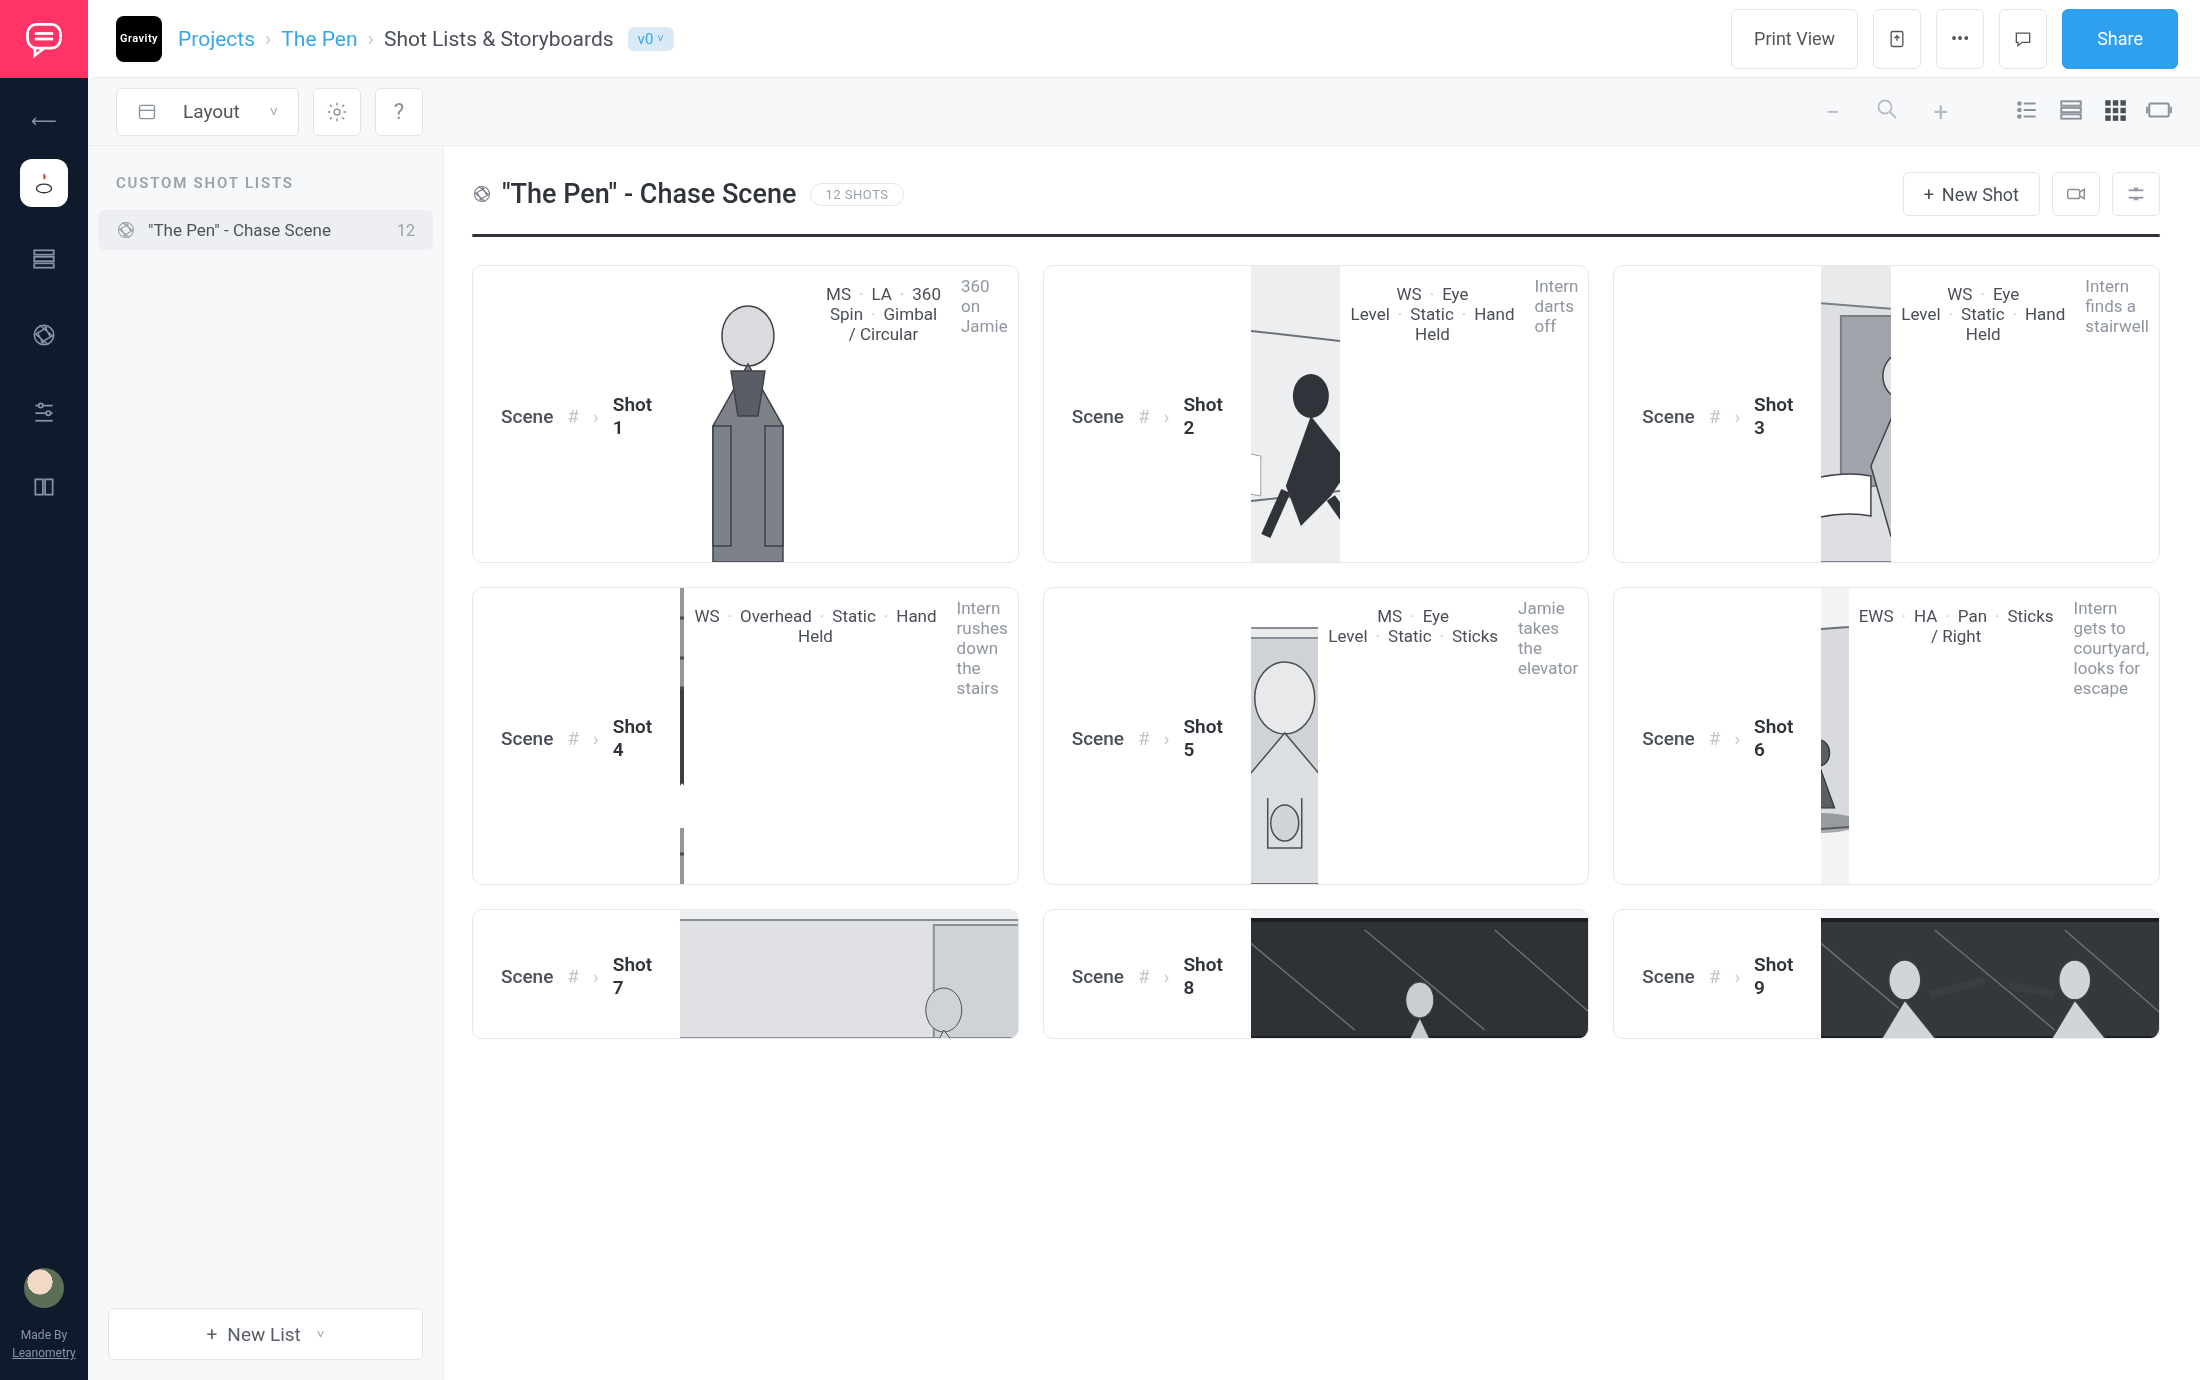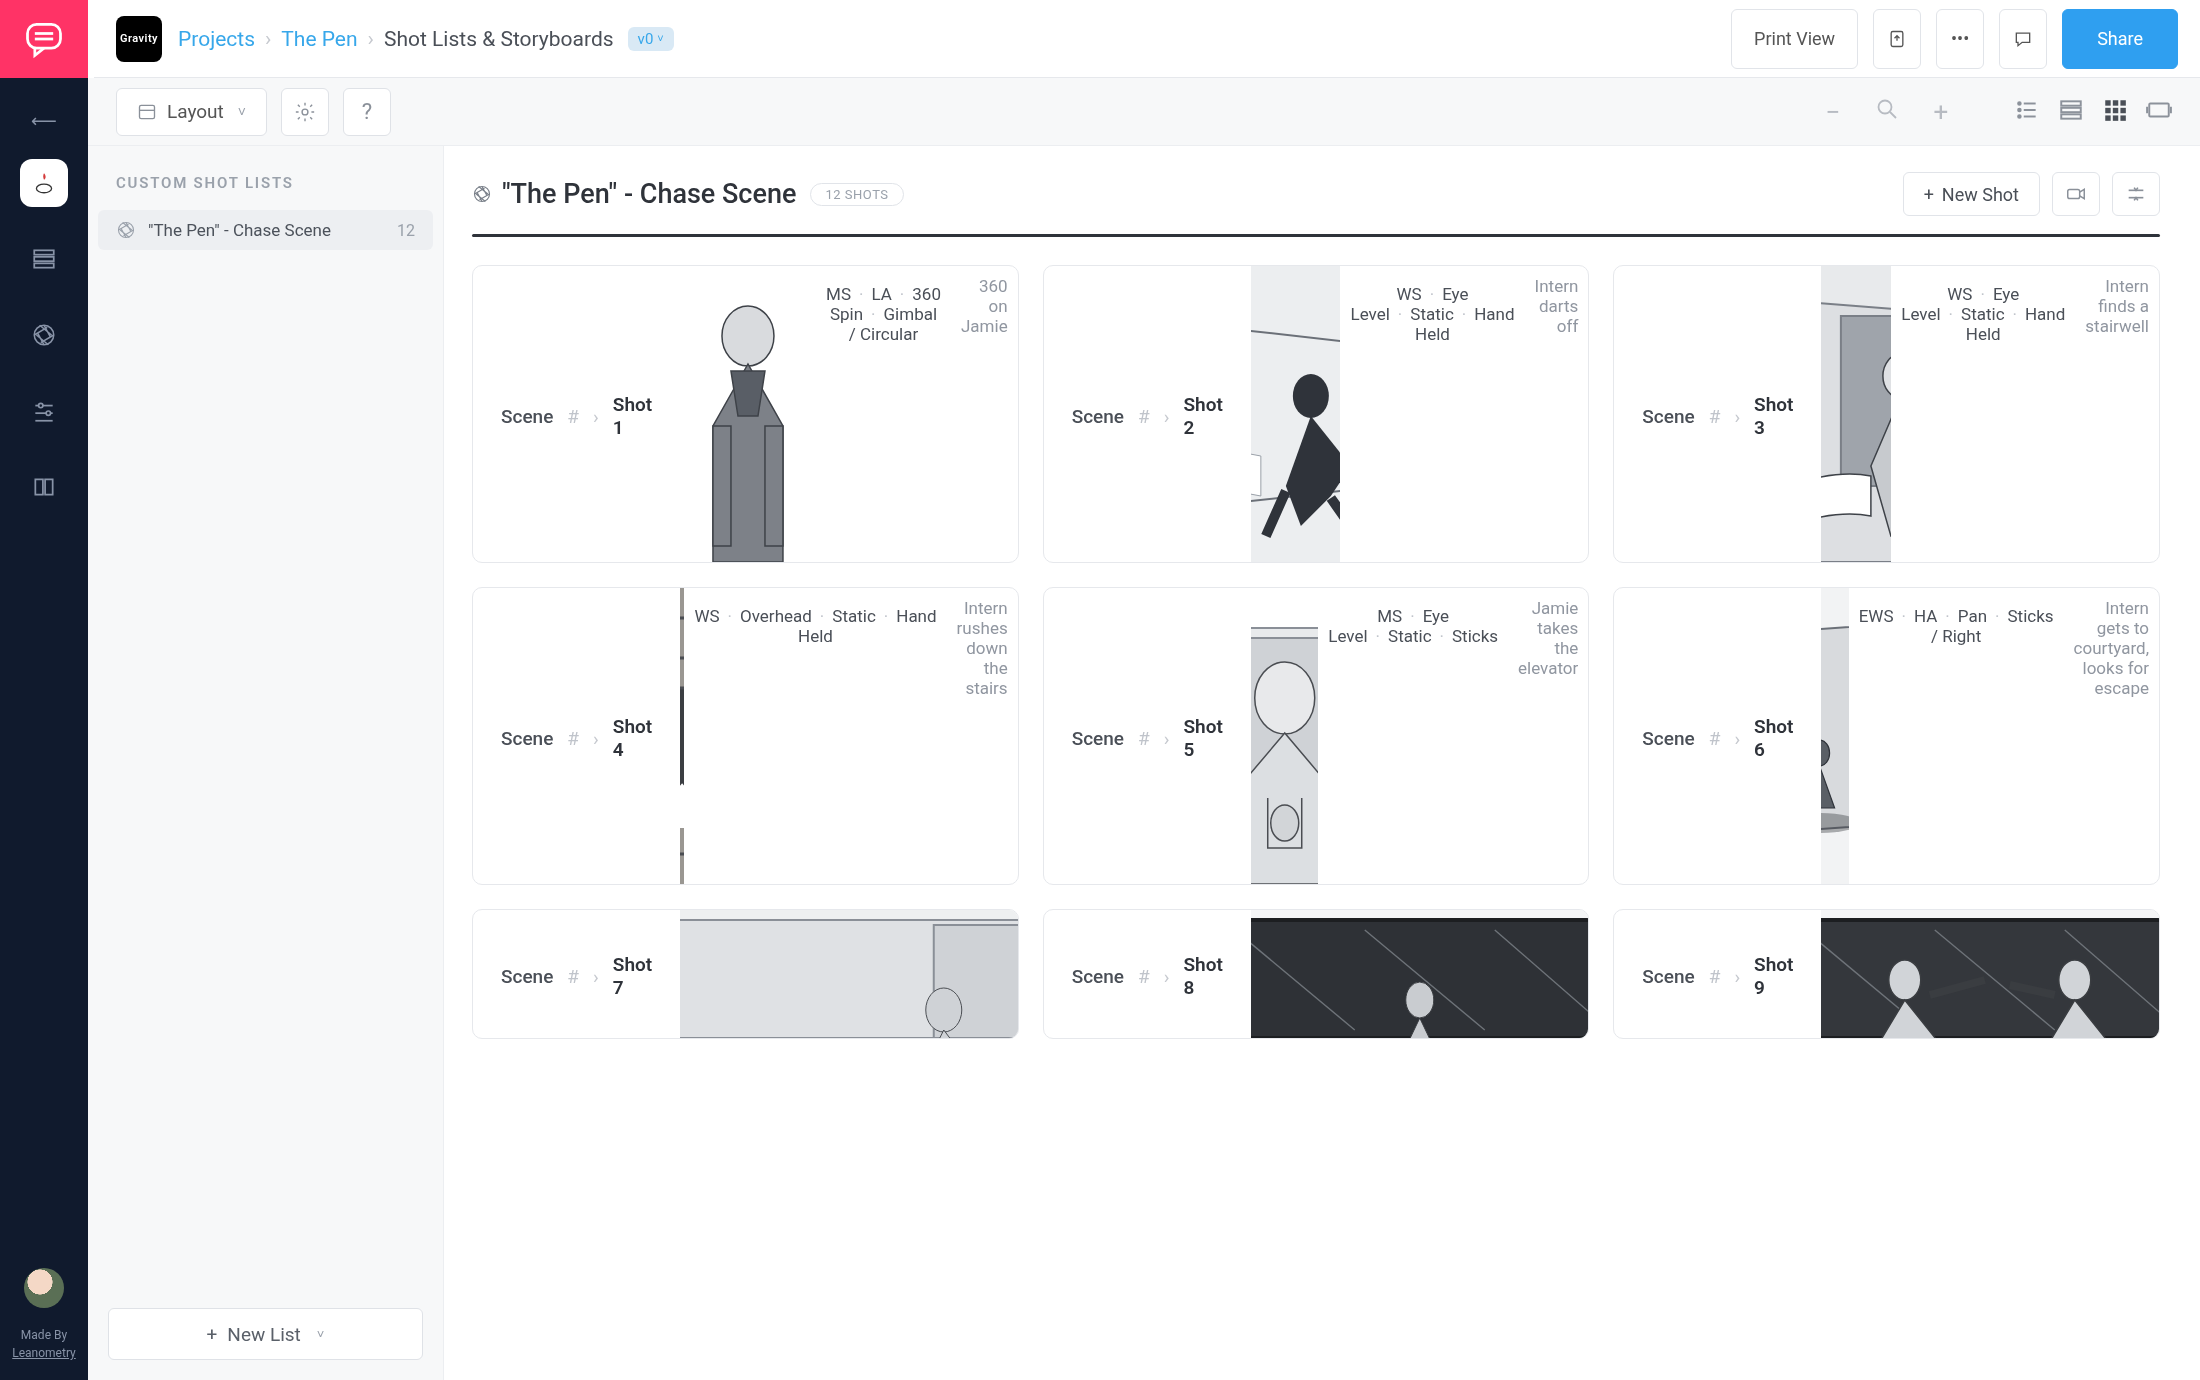--- a/index.html
+++ b/index.html
@@ -28,21 +28,21 @@
 .ver-badge { background: #d9e9f5; color: #37a7ea; border-radius: 6px; padding: 3px 10px; font-size: 15px; margin-left: 4px; display: inline-flex; align-items: center; gap: 4px; }
 .ver-badge::after { content: "˅"; font-size: 11px; }
 .top-spacer { flex: 1; }
 .top-btn { height: 60px; border: 1px solid #e1e4e9; border-radius: 6px; background: #fff; display: flex; align-items: center; justify-content: center; margin-left: 15px; padding: 0 22px; font-size: 18px; color: #555; cursor: pointer; }
 .top-btn.icon-only { width: 48px; padding: 0; }
 .top-btn svg { width: 20px; height: 20px; }
 .top-btn.share { background: #2f9ff0; color: #fff; border-color: #2f9ff0; padding: 0 34px; }
 
 
 .toolbar { position: absolute; left: 88px; right: 0; top: 78px; height: 68px; display: flex; align-items: center; padding: 0 28px 0 28px; border-bottom: 1px solid #eceef1; background:#f7f8f9; }
-.layout-btn { height: 48px; border: 1px solid #dfe2e7; border-radius: 6px; background: #fff; display: flex; align-items: center; padding: 0 20px; font-size: 19px; color: #555; gap: 10px; }
+.layout-btn { height: 48px; border: 1px solid #dfe2e7; border-radius: 6px; background: #fff; display: flex; align-items: center; padding: 0 20px; font-size: 19px; color: #555; gap: 26px; }
 .layout-btn::after { content: "˅"; color: #9aa1ab; font-size: 14px; margin-left: 4px; }
 .sq-btn { width: 48px; height: 48px; border: 1px solid #dfe2e7; border-radius: 6px; background: #fff; display: flex; align-items: center; justify-content: center; margin-left: 14px; color: #8a9099; font-size: 22px; }
 .tool-spacer { flex: 1; }
 .zoom { display: flex; align-items: center; gap: 28px; color: #b7bbc2; font-size: 26px; margin-right: 60px; }
 .zoom span { width: 26px; text-align: center; }
 .viewmodes { display: flex; align-items: center; gap: 18px; color: #8c929b; }
 .viewmodes svg { width: 26px; height: 26px; }
 .viewmodes .sel svg { color: #4a4f57; }
 
 
@@ -68,21 +68,21 @@
 .card-head { display:flex; align-items:center; gap:14px; padding: 18px 28px 14px; font-size:19px; }
 .card-head .scene { color:#4a4f57; font-weight:500; }
 .card-head .hash { color:#c0c4cb; }
 .card-head .sep { color:#c6c9cf; }
 .card-head .shot { color:#2f333a; font-weight:600; }
 .frame { width:100%; height:296px; background:#f3f4f5; display:flex; align-items:center; justify-content:center; overflow:hidden; }
 .frame svg { width:100%; height:100%; }
 .frame.cut { height: 128px; }
 .specs { text-align:center; font-size:17px; color:#4a4f57; padding: 18px 10px 4px; }
 .specs .dot { color:#c0c4cb; padding: 0 8px; }
-.caption { text-align:right; font-size:17px; color:#9096a0; padding: 10px 10px 24px; }
+.caption { text-align:left; font-size:17px; color:#9096a0; padding: 10px 10px 24px; }
 
 .aperture { width:20px; height:20px; }
 </style>
 </head>
 <body>
 
 <div class="rail">
   <div class="rail-logo">
     <svg viewBox="0 0 48 48" fill="none" stroke="#fff" stroke-width="3">
         <rect x="6" y="8" rx="10" ry="10" width="36" height="26"></rect>

